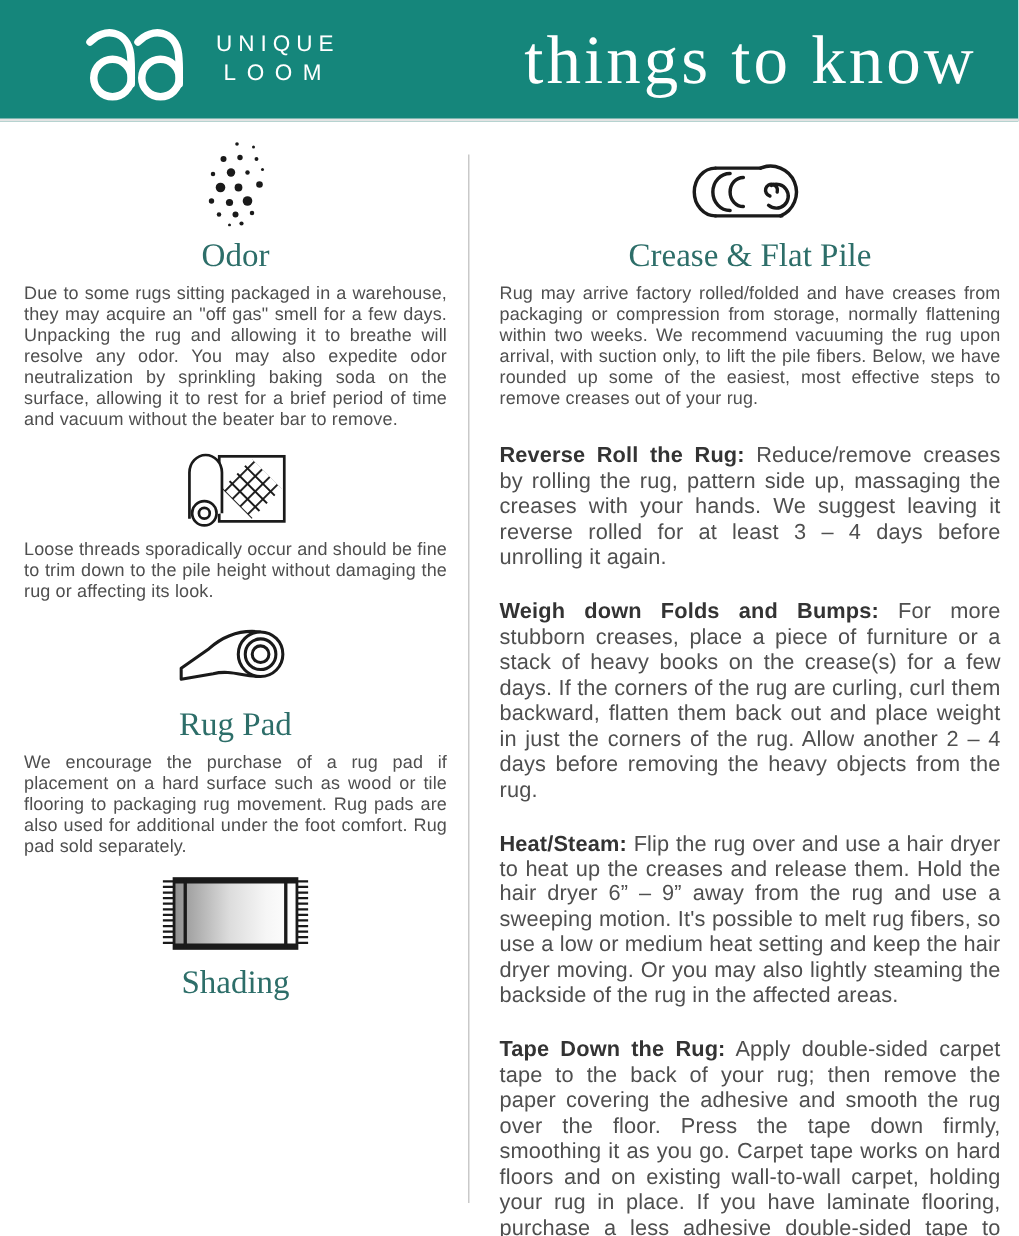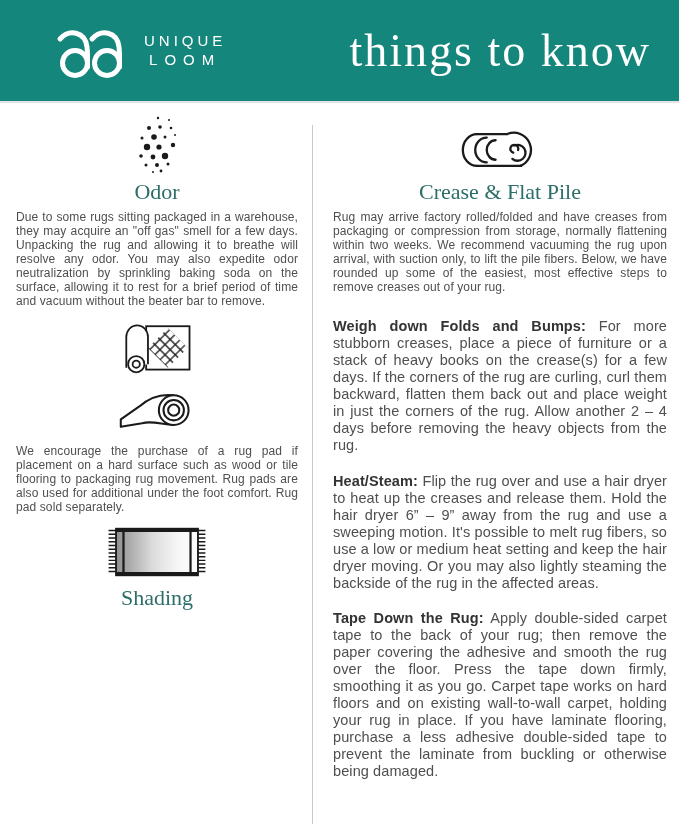--- a/index.html
+++ b/index.html
@@ -5,21 +5,21 @@
   html,body{margin:0;padding:0;}
   body{
     width:679px;height:824px;
     background:#ffffff;
     font-family:"Liberation Sans", sans-serif;
     overflow:hidden;
     position:relative;
   }
   
   .header{
-    height:103px;
+    height:81px;
     background:#15867b;
     display:flex;
     align-items:center;
     border-bottom:2px solid #e3e3e3;
     box-sizing:border-box;
   }
   .logo{
     display:flex;
     align-items:center;
     margin-left:56px;
@@ -163,31 +163,33 @@
               <path d="M0,0 H8 M0,8 H8 M0,0 V8 M8,0 V8" stroke="#1a1a1a" stroke-width="1.4"></path>
             </pattern>
           </defs>
           <rect x="30" y="8" width="48" height="48" fill="#ffffff"></rect>
           <polygon points="54,10 76,32 54,54 32,32" fill="url(#xh)" stroke="none"></polygon>
           <path d="M8,54 V20 a12,13 0 0 1 24,0 V50" fill="#ffffff"></path>
           <circle cx="19" cy="50" r="9" fill="#ffffff"></circle>
           <circle cx="19" cy="50" r="4" fill="#ffffff"></circle>
         </svg>
       </div>
+      <p class="body-text">Loose threads sporadically occur and should be fine to trim down to the pile height without damaging the rug or affecting its look.</p>
     </div>
 
     <div class="section">
       <div class="icon-wrap" style="height:52px">
         <svg width="88" height="52" viewBox="0 0 92 56" fill="none" stroke="#1a1a1a" stroke-width="2.2" stroke-linejoin="round">
           <path d="M64,10 C48,8 36,14 27,22 L7,36 L7,44 L30,40 C42,37 52,42 64,42" fill="#ffffff"></path>
           <circle cx="64" cy="26" r="16" fill="#ffffff"></circle>
           <circle cx="64" cy="26" r="11"></circle>
           <circle cx="64" cy="26" r="6"></circle>
         </svg>
       </div>
+      <h2 class="section-heading">Rug Pad</h2>
       <p class="body-text">We encourage the purchase of a rug pad if placement on a hard surface such as wood or tile flooring to packaging rug movement. Rug pads are also used for additional under the foot comfort. Rug pad sold separately.</p>
     </div>
 
     <div class="section">
       <div class="icon-wrap" style="height:54px">
         <svg width="108" height="54" viewBox="0 0 112 58" fill="none" stroke="#1a1a1a">
           <defs>
             <linearGradient id="shade" x1="0" y1="0" x2="1" y2="0">
               <stop offset="0" stop-color="#8f8f8f"></stop>
               <stop offset="0.45" stop-color="#dcdcdc"></stop>
@@ -225,20 +227,21 @@
           <path d="M64,21 A9,9 0 1 1 62,36"></path>
           <path d="M63,29 a4.5,4.5 0 1 1 5.5,-3"></path>
         </svg>
       </div>
       <h2 class="section-heading">Crease &amp; Flat Pile</h2>
       <p class="body-text">Rug may arrive factory rolled/folded and have creases from packaging or compression from storage, normally flattening within two weeks. We recommend vacuuming the rug upon arrival, with suction only, to lift the pile fibers. Below, we have rounded up some of the easiest, most effective steps to remove creases out of your rug.</p>
     </div>
 
     <div style="height:13px"></div>
 
+    <p class="tip"><b>Reverse Roll the Rug:</b> <span>Reduce/remove creases by rolling the rug, pattern side up, massaging the creases with your hands. We suggest leaving it reverse rolled for at least 3 – 4 days before unrolling it again.</span></p>
 
     <p class="tip"><b>Weigh down Folds and Bumps:</b> <span>For more stubborn creases, place a piece of furniture or a stack of heavy books on the crease(s) for a few days. If the corners of the rug are curling, curl them backward, flatten them back out and place weight in just the corners of the rug. Allow another 2 – 4 days before removing the heavy objects from the rug.</span></p>
 
     <p class="tip"><b>Heat/Steam:</b> <span>Flip the rug over and use a hair dryer to heat up the creases and release them. Hold the hair dryer 6” – 9” away from the rug and use a sweeping motion. It's possible to melt rug fibers, so use a low or medium heat setting and keep the hair dryer moving. Or you may also lightly steaming the backside of the rug in the affected areas.</span></p>
 
     <p class="tip"><b>Tape Down the Rug:</b> <span>Apply double-sided carpet tape to the back of your rug; then remove the paper covering the adhesive and smooth the rug over the floor. Press the tape down firmly, smoothing it as you go. Carpet tape works on hard floors and on existing wall-to-wall carpet, holding your rug in place. If you have laminate flooring, purchase a less adhesive double-sided tape to prevent the laminate from buckling or otherwise being damaged.</span></p>
 
   </div>
 </div>
 

